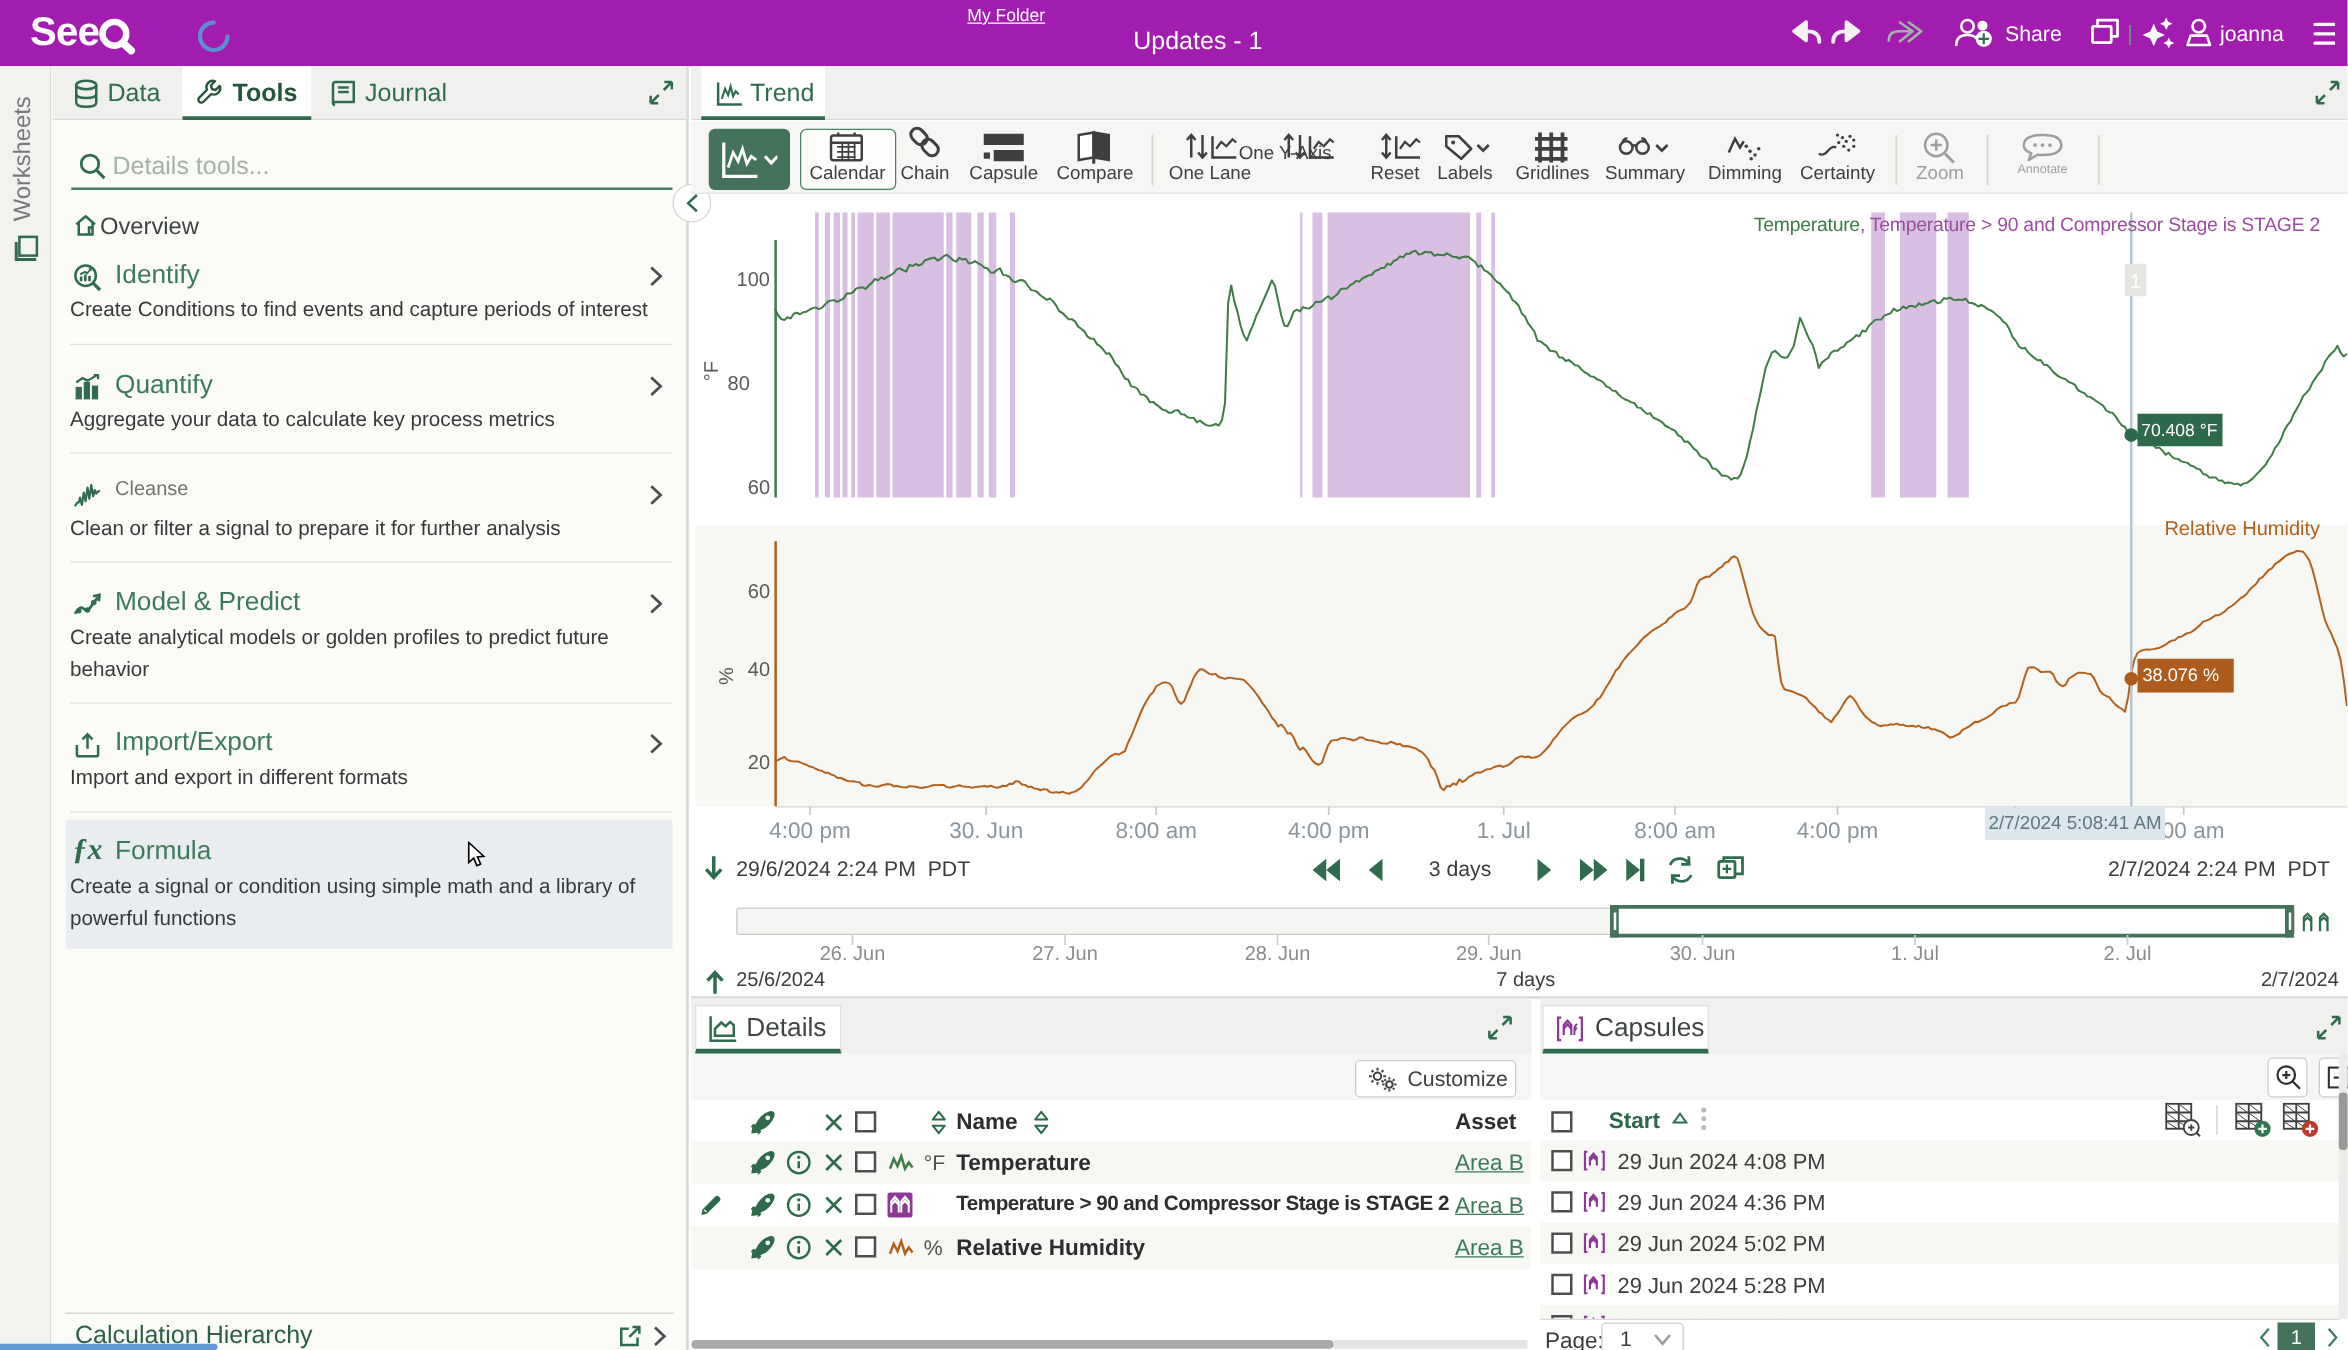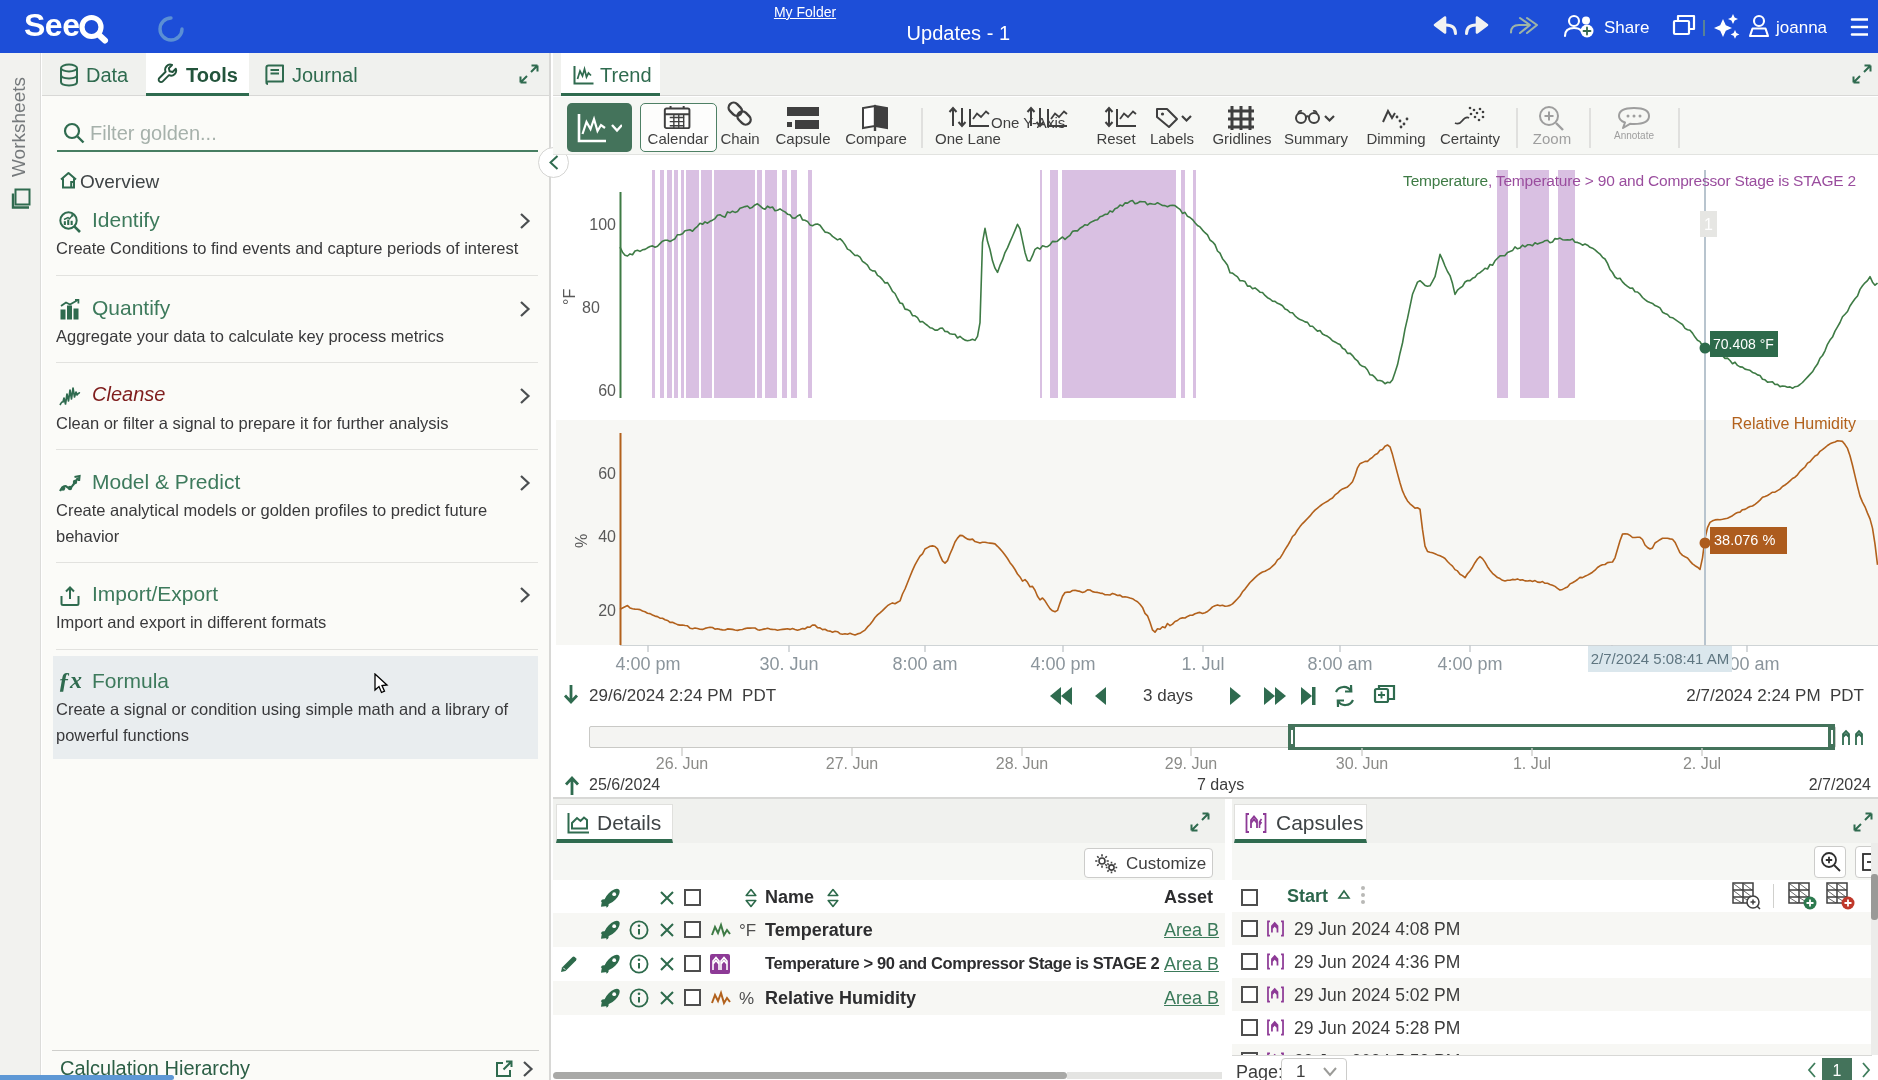--- a/index.html
+++ b/index.html
@@ -2,21 +2,21 @@
 <html><head><meta charset="utf-8">
 <style>
 * { margin:0; padding:0; box-sizing:border-box; }
 html,body { width:1878px; height:1080px; overflow:hidden; background:#fff;
   font-family:"Liberation Sans", sans-serif; }
 .abs { position:absolute; }
 svg { display:block; }
 </style></head>
 <body>
 
-<div class="abs" style="left:0;top:0;width:1878px;height:53px;background:#1d4ed8;">
+<div class="abs" style="left:0;top:0;width:1878px;height:53px;background:#a21caf;">
 
   <svg class="abs" style="left:24px;top:8px;" width="130" height="38" viewBox="0 0 130 38">
     <text x="0" y="28" fill="#fff" font-size="32" font-weight="700" font-family="Liberation Sans, sans-serif" letter-spacing="-0.5">See</text>
     <circle cx="67.5" cy="19" r="9.5" fill="none" stroke="#fff" stroke-width="5.2"></circle>
     <path d="M74.5,26.5 L81,32.5" stroke="#fff" stroke-width="6" stroke-linecap="round"></path>
   </svg>
 
   <svg class="abs" style="left:158px;top:16px;" width="26" height="26" viewBox="0 0 26 26">
     <path d="M13,2 A11,11 0 1 0 24,13" fill="none" stroke="#5b8fd4" stroke-width="3.4" stroke-linecap="round"></path>
   </svg>
@@ -108,21 +108,21 @@
     <g stroke="#2f6b4f" stroke-width="2" fill="none">
       <path d="M12,8 L18.5,1.5 M18.5,1.5 L12.5,1.5 M18.5,1.5 L18.5,7.5"></path>
       <path d="M8,12 L1.5,18.5 M1.5,18.5 L7.5,18.5 M1.5,18.5 L1.5,12.5"></path>
     </g>
   </svg>
 
   <svg class="abs" style="left:20px;top:68px;" width="24" height="24" viewBox="0 0 24 24">
     <circle cx="10" cy="10" r="7" fill="none" stroke="#2f6b4f" stroke-width="2.2"></circle>
     <path d="M15.5,15.5 L21.5,21.5" stroke="#2f6b4f" stroke-width="2.4"></path>
   </svg>
-  <div class="abs" style="left:48px;top:69px;font-size:20px;color:#a6b1ab;">Filter golden...</div>
+  <div class="abs" style="left:48px;top:69px;font-size:20px;color:#a6b1ab;">Details tools...</div>
   <div class="abs" style="left:15px;top:97px;width:481px;height:2px;background:#477e62;"></div>
 
   <svg class="abs" style="left:16px;top:117px;" width="21" height="21" viewBox="0 0 21 21">
     <g fill="none" stroke="#2f6b4f" stroke-width="2">
       <path d="M3,9.5 L10.5,3 L18,9.5" stroke-linejoin="round"></path>
       <path d="M5,8.2 L5,17.5 L16,17.5 L16,8.2"></path>
       <path d="M13.2,17.3 L13.2,12 L16,12"></path>
     </g>
   </svg>
   <div class="abs" style="left:38px;top:118px;font-size:19px;color:#3f4446;">Overview</div>
@@ -154,21 +154,21 @@
     </svg>  
     <div class="abs" style="left:50px;top:243px;font-size:21px;color:#3d7a5c;">Quantify</div>
 <svg class="abs" style="left:476px;top:246px;" width="13" height="20" viewBox="0 0 13 20">
       <path d="M3,3 L10.5,10 L3,17" fill="none" stroke="#4b4f51" stroke-width="2.2"></path>
     </svg>  
     <div class="abs" style="left:14px;top:274px;font-size:16.5px;color:#39393b;">Aggregate your data to calculate key process metrics</div>
   <div class="abs" style="left:14px;top:309px;width:482px;height:1px;background:#e2e2df;"></div>
 <svg class="abs" style="left:16px;top:332px;" width="24" height="24" viewBox="0 0 24 24">
         <path d="M2,20 Q4,16 5,17 L6,13 L7.5,19 L9,9 L10.5,16 L12,5 L13.5,14 L15,3 L16.5,12 L18,7 L19,10 Q20.5,7.5 22,8" fill="none" stroke="#2f6b4f" stroke-width="1.7" stroke-linejoin="round"></path>
     </svg>  
-    <div class="abs" style="left:50px;top:330px;font-size:20px;color:#7f1d1d;font-style:italic;">Cleanse</div>
+    <div class="abs" style="left:50px;top:330px;font-size:16px;color:#737373;">Cleanse</div>
 <svg class="abs" style="left:476px;top:333px;" width="13" height="20" viewBox="0 0 13 20">
       <path d="M3,3 L10.5,10 L3,17" fill="none" stroke="#4b4f51" stroke-width="2.2"></path>
     </svg>  
     <div class="abs" style="left:14px;top:361px;font-size:16.5px;color:#39393b;">Clean or filter a signal to prepare it for further analysis</div>
   <div class="abs" style="left:14px;top:396px;width:482px;height:1px;background:#e2e2df;"></div>
 <svg class="abs" style="left:16px;top:419px;" width="26" height="24" viewBox="0 0 26 24">
         <path d="M2,19 Q6,12 9,15 Q12,18 15,13 L20,6" fill="none" stroke="#2f6b4f" stroke-width="2.2"></path>
         <path d="M16.5,5 L21.5,4 L21,9" fill="none" stroke="#2f6b4f" stroke-width="2.2"></path>
         <circle cx="5" cy="16.5" r="2.2" fill="#2f6b4f"></circle>
       <circle cx="12" cy="16" r="2.2" fill="#2f6b4f"></circle>

